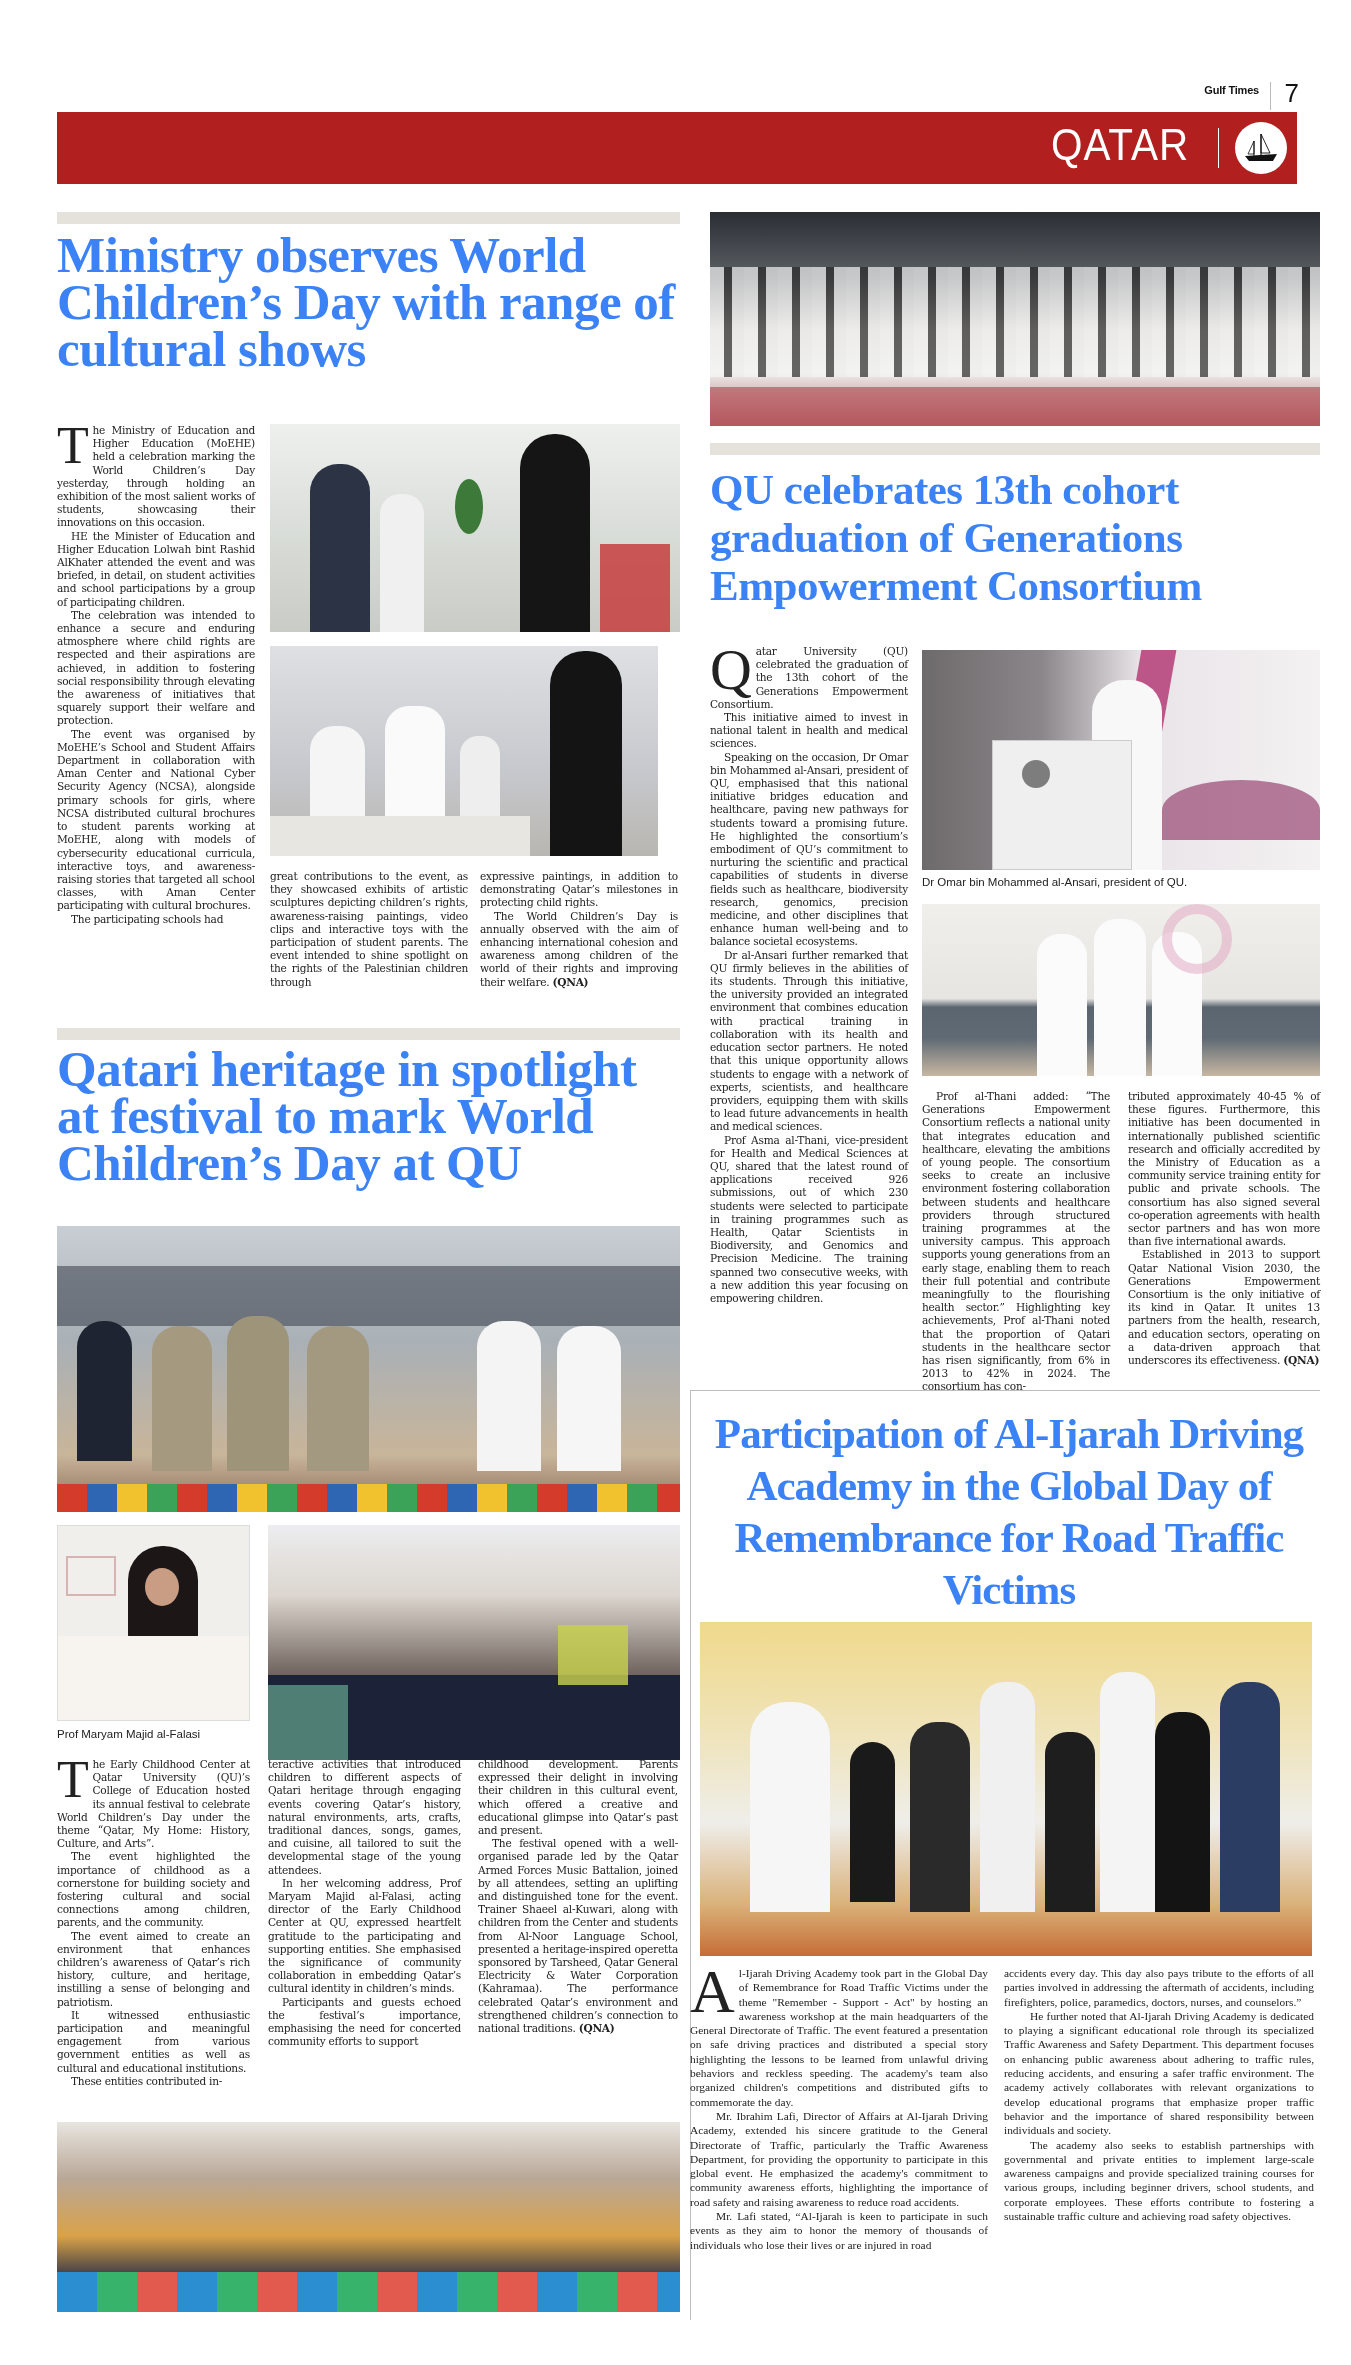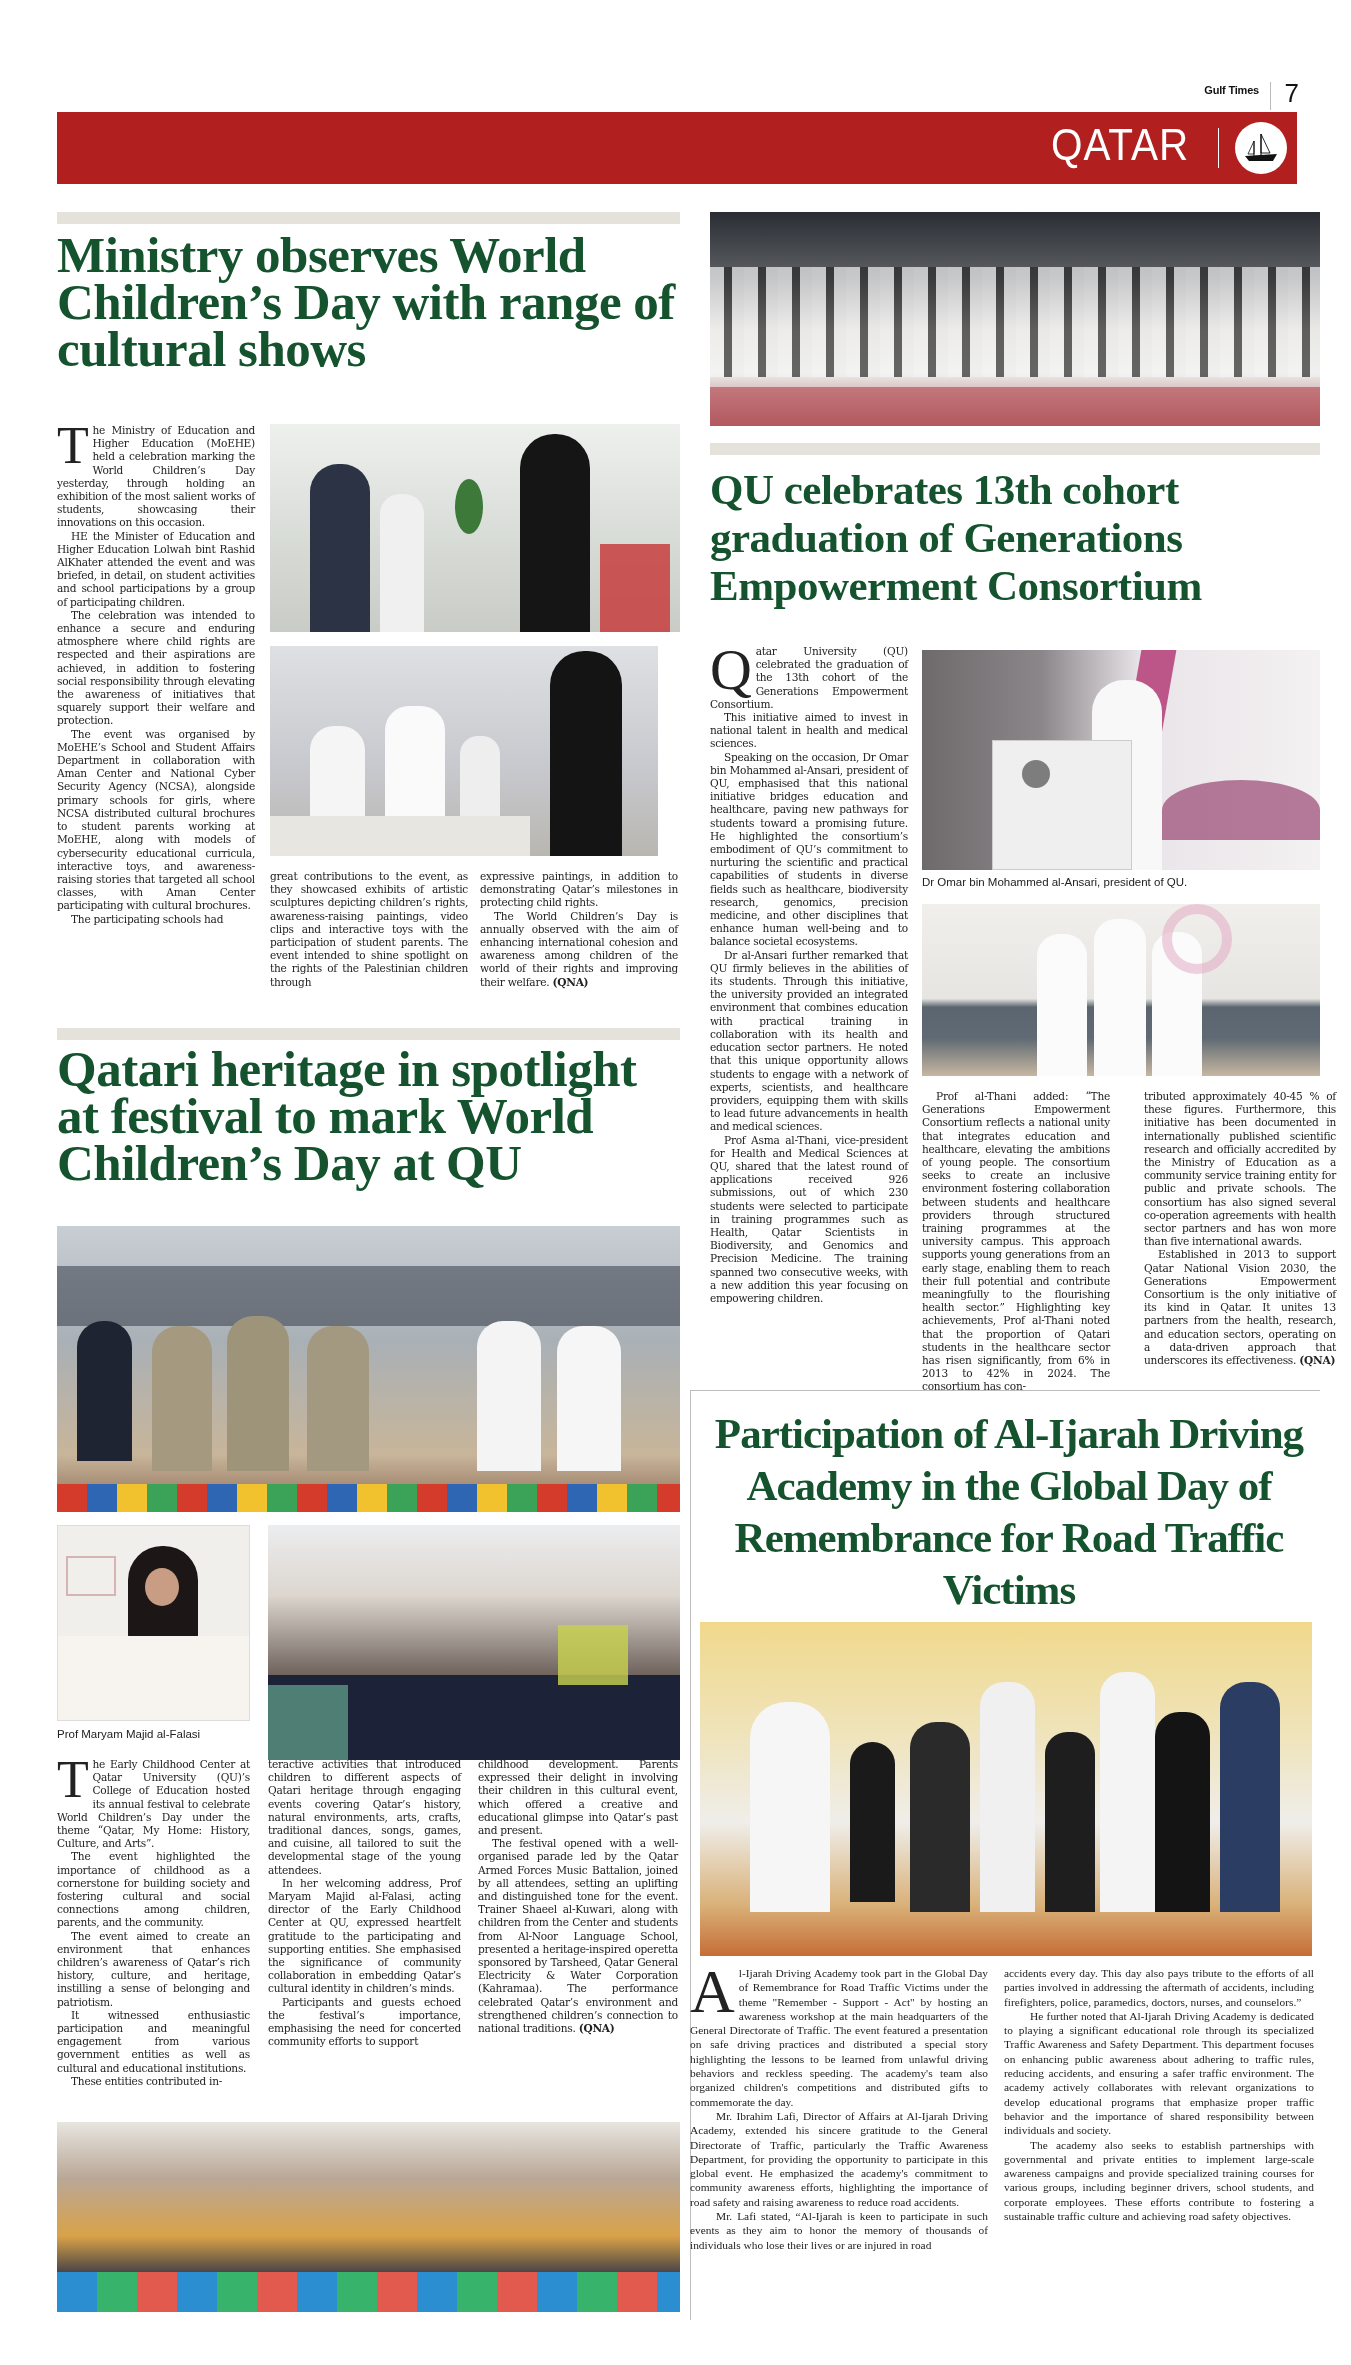--- a/index.html
+++ b/index.html
@@ -13,21 +13,21 @@
   .pub-date { font-size: 11px; letter-spacing: -0.3px; display: block; margin-top: 32px; }
   .pub-sep { position: absolute; right: 80px; top: 82px; width: 1px; height: 28px; background: #bbb; }
   .page-no { position: absolute; right: 52px; top: 78px; font-family: "Liberation Sans", sans-serif; font-size: 26px; font-weight: 300; }
   .banner { position: absolute; left: 57px; top: 112px; width: 1240px; height: 72px; background: #b11f1f; }
   .banner-title { position: absolute; right: 108px; top: 8px; color: #fff; font-family: "Liberation Sans", sans-serif; font-size: 44px; font-weight: 300; letter-spacing: 1px; transform: scaleX(0.92); transform-origin: right; }
   .banner-sep { position: absolute; right: 78px; top: 16px; width: 1px; height: 40px; background: #fff; }
   .logo { position: absolute; right: 10px; top: 10px; width: 52px; height: 52px; border-radius: 50%; background: #fff; display:flex; align-items:center; justify-content:center; }
 
   .grey-bar { position: absolute; height: 12px; background: #e4e2da; }
 
-  .headline { position: absolute; font-family: "Liberation Serif", serif; color: #14532d; letter-spacing: -0.5px; }
+  .headline { position: absolute; font-family: "Liberation Serif", serif; color: #3b82f6; letter-spacing: -0.5px; }
   .h1 { font-size: 50px; line-height: 50px; }
   .h-bold { font-weight: bold; }
   .h-center { text-align: center; }
 
   .body-col { position: absolute; font-family: "DejaVu Serif", serif; font-size: 10.6px; line-height: 13.2px; text-align: justify; hyphens: auto; color: #222; letter-spacing: -0.25px; }
   .body-col p { text-indent: 14px; }
   .body-col p.first { text-indent: 0; }
   .dropcap { float: left; font-family: "Liberation Serif", serif; font-size: 52px; line-height: 40px; padding-right: 4px; margin-top: 2px; }
   .credit { font-weight: bold; }
 
@@ -175,21 +175,21 @@
 <div class="photo" style="left:922px; top:904px; width:398px; height:172px; background: linear-gradient(180deg,#f1efec 0%,#e7e5e2 55%,#5a6570 60%,#5f6a74 78%,#c7b7a2 100%);">
   <div class="abs" style="left:115px; top:30px; width:50px; height:142px; background:#fbfbfb; border-radius:22px 22px 0 0;"></div>
   <div class="abs" style="left:172px; top:15px; width:52px; height:157px; background:#fbfbfb; border-radius:22px 22px 0 0;"></div>
   <div class="abs" style="left:230px; top:28px; width:50px; height:144px; background:#fbfbfb; border-radius:22px 22px 0 0;"></div>
   <div class="abs" style="left:240px; top:0; width:70px; height:70px; border:10px solid #e0a4bf; border-radius:50%; opacity:.5;"></div>
 </div>
 
 <div class="body-col" style="left:922px; top:1090px; width:188px;">
   <p>Prof al-Thani added: “The Generations Empowerment Consortium reflects a national unity that integrates education and healthcare, elevating the ambitions of young people. The consortium seeks to create an inclusive environment fostering collaboration between students and healthcare providers through structured training programmes at the university campus. This approach supports young generations from an early stage, enabling them to reach their full potential and contribute meaningfully to the flourishing health sector.” Highlighting key achievements, Prof al-Thani noted that the proportion of Qatari students in the healthcare sector has risen significantly, from 6% in 2013 to 42% in 2024. The consortium has con-</p>
 </div>
-<div class="body-col" style="left:1128px; top:1090px; width:192px;margin-left:16px;">
+<div class="body-col" style="left:1128px; top:1090px; width:192px;">
   <p class="first">tributed approximately 40-45 % of these figures. Furthermore, this initiative has been documented in internationally published scientific research and officially accredited by the Ministry of Education as a community service training entity for public and private schools. The consortium has also signed several co-operation agreements with health sector partners and has won more than five international awards.</p>
   <p><span>Established in 2013 to support Qatar National Vision 2030, the Generations Empowerment Consortium is the only initiative of its kind in Qatar. It unites 13 partners from the health, research, and education sectors, operating on a data-driven approach that underscores its effectiveness.</span> <span class="credit">(QNA)</span></p>
 </div>
 
 <div class="rule" style="left:690px; top:1390px; width:630px;"></div>
 <div class="vrule" style="left:690px; top:1390px; height:930px;"></div>
 <h1 class="headline h-bold h-center" style="left:696px; top:1408px; width:626px; font-size:43px; line-height:52px; letter-spacing:-1px;">Participation of Al-Ijarah Driving Academy in the Global Day of Remembrance for Road Traffic Victims</h1>
 
 <div class="photo" style="left:700px; top:1622px; width:612px; height:334px; background: linear-gradient(180deg,#f0d98c 0%,#efe4bd 35%,#efeeea 60%,#d9b078 85%,#c66d36 100%);">
   <div class="abs" style="left:50px; top:80px; width:80px; height:210px; background:#f6f6f6; border-radius:36px 36px 0 0;"></div>

